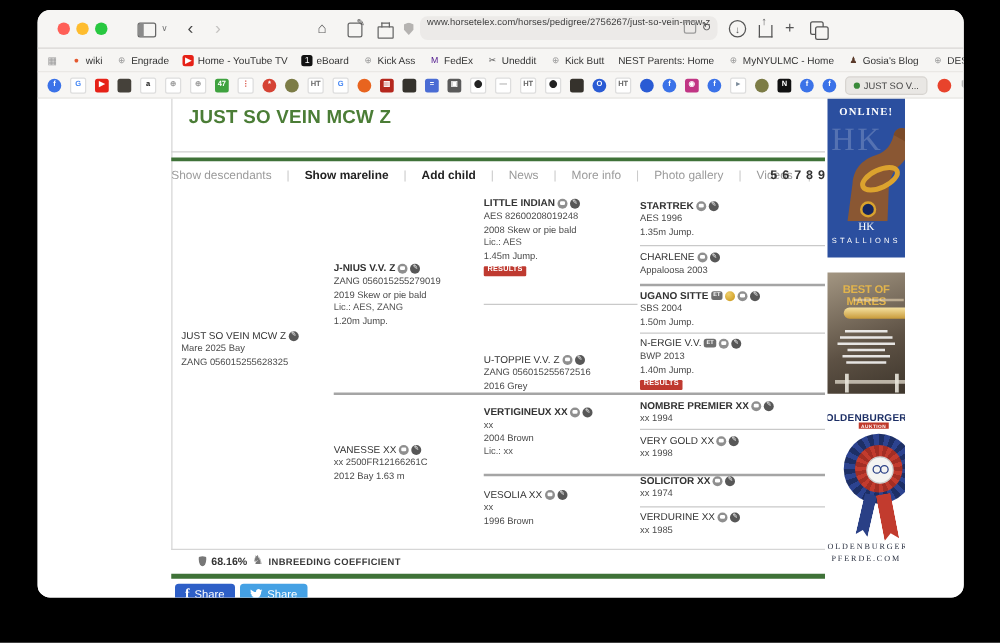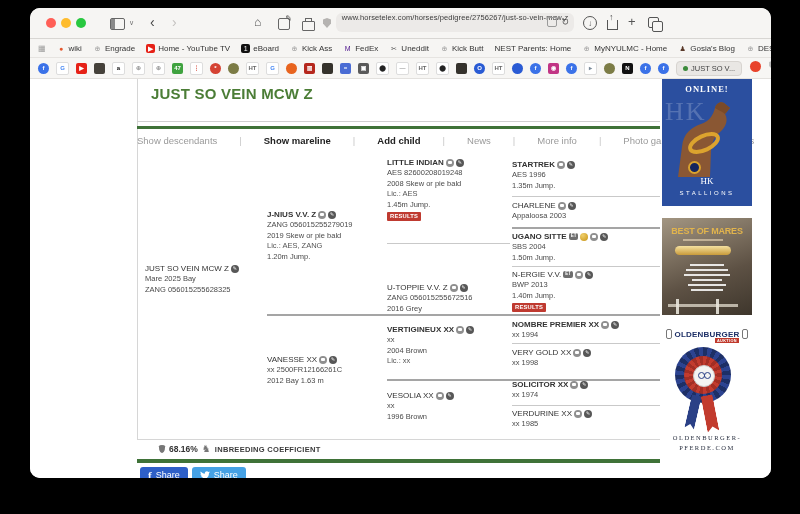--- a/index.html
+++ b/index.html
@@ -41,21 +41,21 @@
   .bm-grid{color:#9a9a9a;font-size:8px;flex:0 0 auto;}
   .bm{display:inline-flex;align-items:center;gap:3px;font-size:8px;color:#333;flex:0 0 auto;}
   .bmi{display:inline-flex;width:9px;height:9px;align-items:center;justify-content:center;
     font-size:7px;line-height:1;border-radius:2px;flex:0 0 auto;}
   
   .favrow{height:20px;background:#f7f6f4;border-bottom:1px solid #e3e1de;display:flex;align-items:center;
     padding:0 8px;gap:7px;overflow:hidden;white-space:nowrap;}
   .fv{width:11px;height:11px;border-radius:2px;display:inline-flex;align-items:center;justify-content:center;
     font-weight:700;font-size:6px;line-height:1;color:#fff;flex:0 0 auto;}
   .fv.c{border-radius:50%}.fv.b{border:1px solid #ddd;background:#fff;}
-  .chipzone{margin-left:auto;display:inline-flex;gap:8px;flex:0 0 auto;}
+  .chipzone{margin-left:auto;display:inline-flex;align-items:center;gap:8px;flex:0 0 auto;}
   .chip{display:inline-flex;align-items:center;gap:3px;background:#e9e7e4;border:1px solid #d7d4d0;
     border-radius:4px;height:13px;padding:0 6px;font-size:7.5px;color:#444;}
   .chip-dot{width:5px;height:5px;border-radius:50%;background:#3a8a3a;}
   .shield-ic{width:8px;height:10px;background:#b9b9b9;clip-path:polygon(50% 0,100% 15%,100% 55%,50% 100%,0 55%,0 15%);}
   
   .page{position:relative;height:402px;background:#fff;}
   .vline{position:absolute;left:107px;top:0;width:1px;height:361px;background:#d6d6d6;}
   .ptitle{position:absolute;left:121px;top:6px;font-size:15px;font-weight:700;color:#4b7d36;letter-spacing:.2px;}
   .t-under{position:absolute;left:107px;top:42px;width:523px;height:1px;background:#cfcfcf;}
   .rule-top{position:absolute;left:107px;top:47px;width:523px;height:3px;}
@@ -89,21 +89,21 @@
   .horse-ic{font-size:10px;color:#777;line-height:10px;}
   .coeff-lab{font-size:7.5px;font-weight:700;color:#3a3a3a;letter-spacing:.3px;}
   .rule-bot{position:absolute;left:107px;top:380px;width:523px;height:4px;}
   .share{position:absolute;left:110px;top:388px;display:flex;gap:4px;}
   .shbtn{height:16px;padding:0 8px;border-radius:3px;color:#fff;font-size:9px;display:inline-flex;
     align-items:center;gap:4px;}
   .shbtn.fb{background:#2e5fc7}.shbtn.tw{background:#45a1e4}
   .fbf{font-family:"Liberation Serif",serif;font-weight:700;font-size:11px;line-height:11px;}
   
   .sidebar{position:absolute;left:632px;top:0;width:82px;height:402px;}
-  .ad{position:absolute;left:0;width:90px;overflow:hidden;}
+  .ad{position:absolute;left:0;width:62px;overflow:hidden;}
   .ad1{top:0;height:127px;background:#2b4f9f;}
   .ad1-online{position:absolute;top:5px;left:0;right:0;text-align:center;color:#fff;
     font-family:"Liberation Serif",serif;font-size:8.5px;font-weight:700;letter-spacing:1px;}
   .ad1-ghost{position:absolute;top:18px;left:3px;font-family:"Liberation Serif",serif;
     font-size:26px;color:rgba(255,255,255,.2);letter-spacing:2px;}
   .ad1 svg{position:absolute;top:18px;left:6px;}
   .rosette1{position:absolute;left:26px;top:82px;width:9px;height:9px;border-radius:50%;
     background:#14255e;border:2px solid #d8a22e;}
   .ad1-hk{position:absolute;bottom:20px;left:0;right:0;text-align:center;color:#fff;
     font-family:"Liberation Serif",serif;font-size:9px;}
@@ -272,21 +272,21 @@
     </span>
   </div>
 
   <div class="page">
     <div class="vline"></div>
     <div class="ptitle">JUST SO VEIN MCW Z</div>
     <div class="t-under"></div>
     <div class="rule-top" id="rule-top" style="background: rgb(63, 114, 56);"></div>
 
     <div class="menu">
-      <span id="menu-items" style="display:inline-flex;gap:22px;align-items:center;">
+      <span id="menu-items" style="display:inline-flex;gap:12px;align-items:center;">
           <span class="mi">Show descendants</span>
           <span class="msep">|</span>
           <span class="mi on">Show mareline</span>
           <span class="msep">|</span>
           <span class="mi on">Add child</span>
           <span class="msep">|</span>
           <span class="mi">News</span>
           <span class="msep">|</span>
           <span class="mi">More info</span>
           <span class="msep">|</span>

